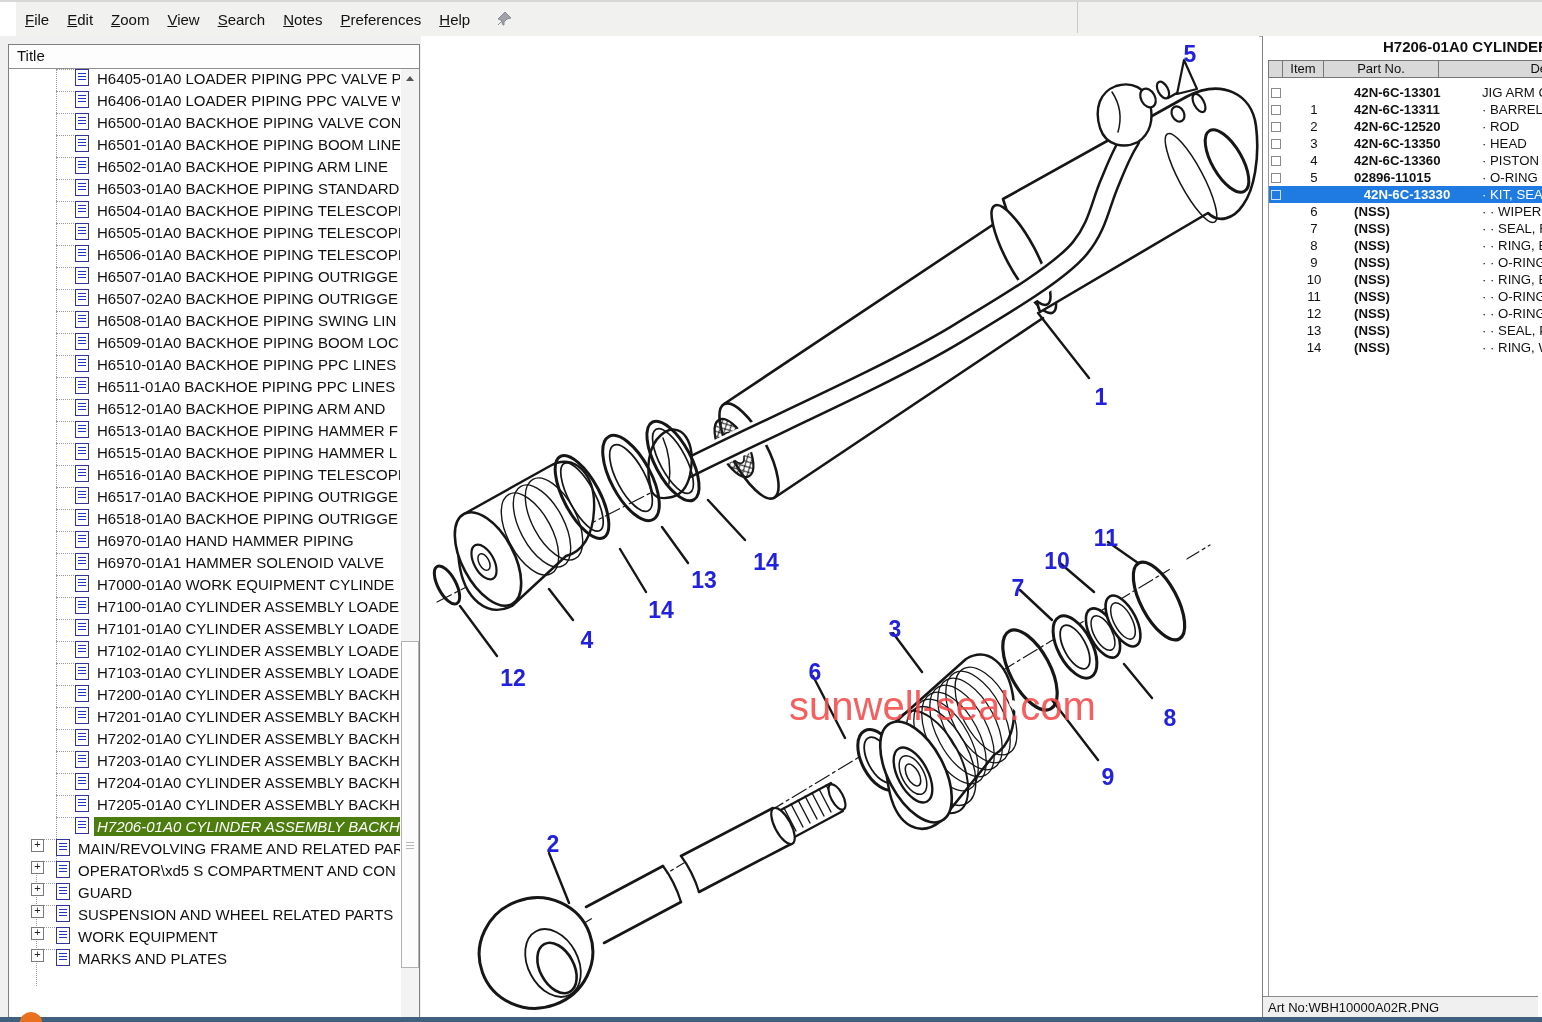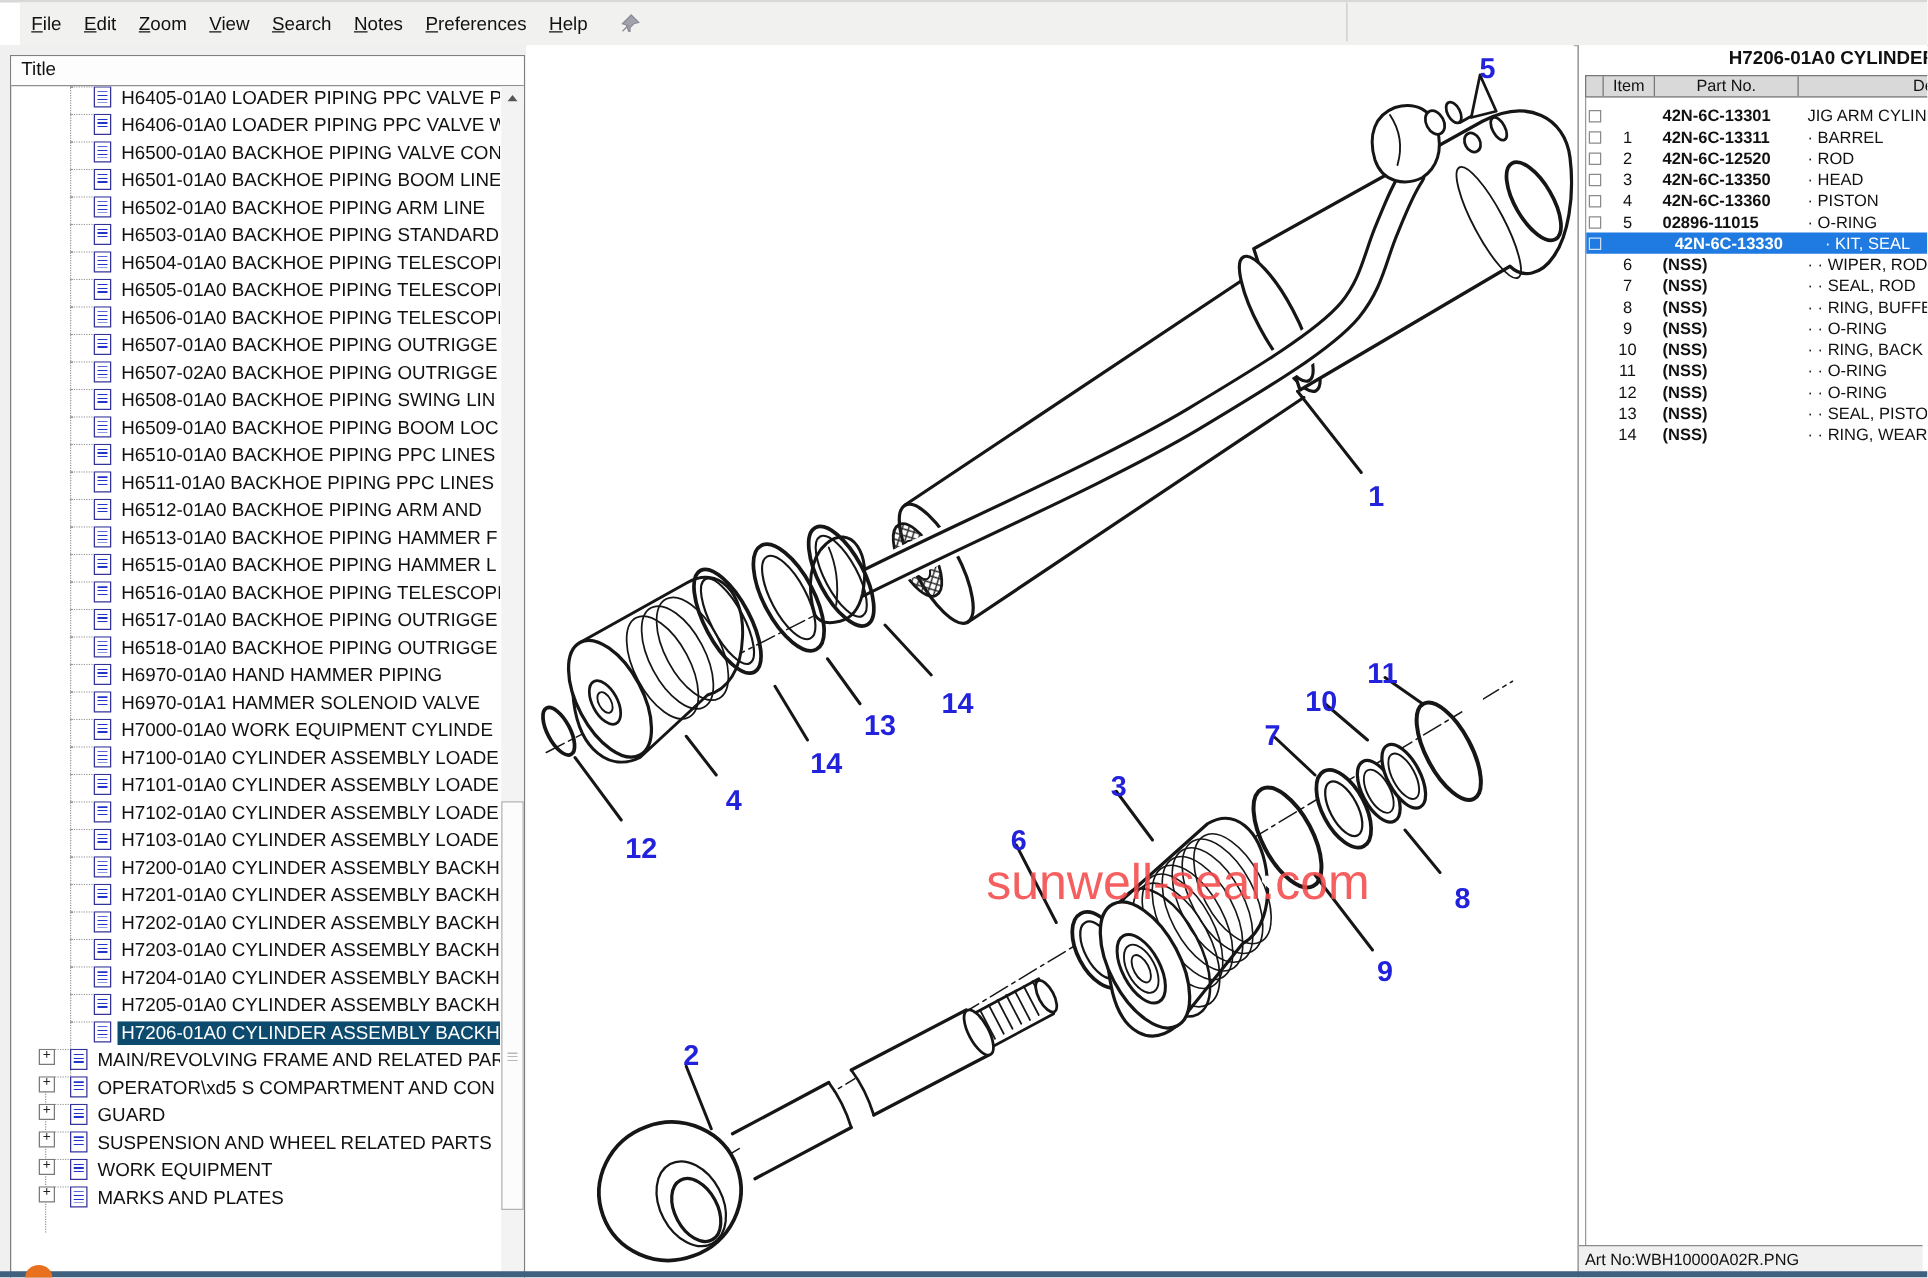--- a/index.html
+++ b/index.html
@@ -29,21 +29,21 @@
   .tree-row.cat{padding-left:21px;}
   .conn{width:18px;border-top:1px dotted #9a9a9a;flex:none;}
   .conn2{width:11px;border-top:1px dotted #9a9a9a;flex:none;}
   .doc-icon{width:12px;height:15px;border:1px solid #33339a;background:#fff;flex:none;
             margin:0 5px 0 1px;position:relative;}
   .doc-icon::before{content:"";position:absolute;left:2px;right:2px;top:3px;height:9px;
             background:repeating-linear-gradient(#2233cc 0 1px,transparent 1px 3px);}
   .expander{width:11px;height:11px;border:1px solid #7a7a7a;background:#fff;flex:none;
             font-size:11px;line-height:9px;text-align:center;color:#222;position:relative;}
   .tree-label{padding:1px 3px;}
-  .tree-label.sel{background:#0c4a6e;color:#fff;}
+  .tree-label.sel{background:#4d7c0f;color:#fff;font-style:italic;}
   
   .sb-v{position:absolute;right:0;top:24px;bottom:19px;width:18px;background:#f3f3f3;}
   .sb-h{position:absolute;left:0;bottom:0;right:19px;height:18px;background:#f3f3f3;}
   .sb-corner{position:absolute;right:0;bottom:0;width:18px;height:18px;background:#efefef;}
   .sb-btn{position:absolute;width:18px;height:18px;background:#f3f3f3;display:flex;
           align-items:center;justify-content:center;}
   .tri-up{width:0;height:0;border-left:4px solid transparent;border-right:4px solid transparent;
           border-bottom:5px solid #555;}
   .tri-down{width:0;height:0;border-left:4px solid transparent;border-right:4px solid transparent;
           border-top:5px solid #555;}
@@ -69,21 +69,21 @@
             white-space:nowrap;overflow:hidden;}
   #rp-vline{position:absolute;left:5px;top:24px;bottom:26px;border-left:1px solid #9a9a9a;}
   #rp-header{position:absolute;left:5px;top:24px;width:420px;height:18px;background:#d9d9d9;
              border:1px solid #777;box-sizing:border-box;display:flex;font-size:13px;}
   .hc{border-right:1px solid #777;text-align:center;line-height:16px;overflow:hidden;white-space:nowrap;}
   .hc0{width:13px;flex:none;}
   .hc1{width:40px;flex:none;}
   .hc2{width:114px;flex:none;}
   .hc3{flex:1;border-right:none;}
   #rp-rows{position:absolute;left:6px;top:48px;right:0;font-size:13.2px;}
-  .prow{height:17px;line-height:17px;display:flex;white-space:nowrap;}
+  .prow{height:17px;line-height:17px;display:flex;white-space:nowrap;gap:12px;}
   .prow.sel{background:#1f7be1;color:#fff;text-align:center;}
   .cb-cell{width:13px;flex:none;position:relative;}
   .cb{position:absolute;left:2px;top:4px;width:8px;height:8px;border:1px solid #8a8a8a;background:#fff;}
   .prow.sel .cb{border-color:#cfe0f5;background:#1f7be1;}
   .item-cell{width:40px;flex:none;text-align:center;}
   .part-cell{width:114px;flex:none;padding-left:8px;font-weight:bold;box-sizing:border-box;}
   .desc-cell{flex:1;padding-left:10px;overflow:hidden;}
   #rp-status{position:absolute;left:0;right:4px;top:960px;height:22px;background:#f0f0f0;
              border-top:1px solid #8a8a8a;font-size:13px;padding:3px 0 0 5px;box-sizing:border-box;}
   

